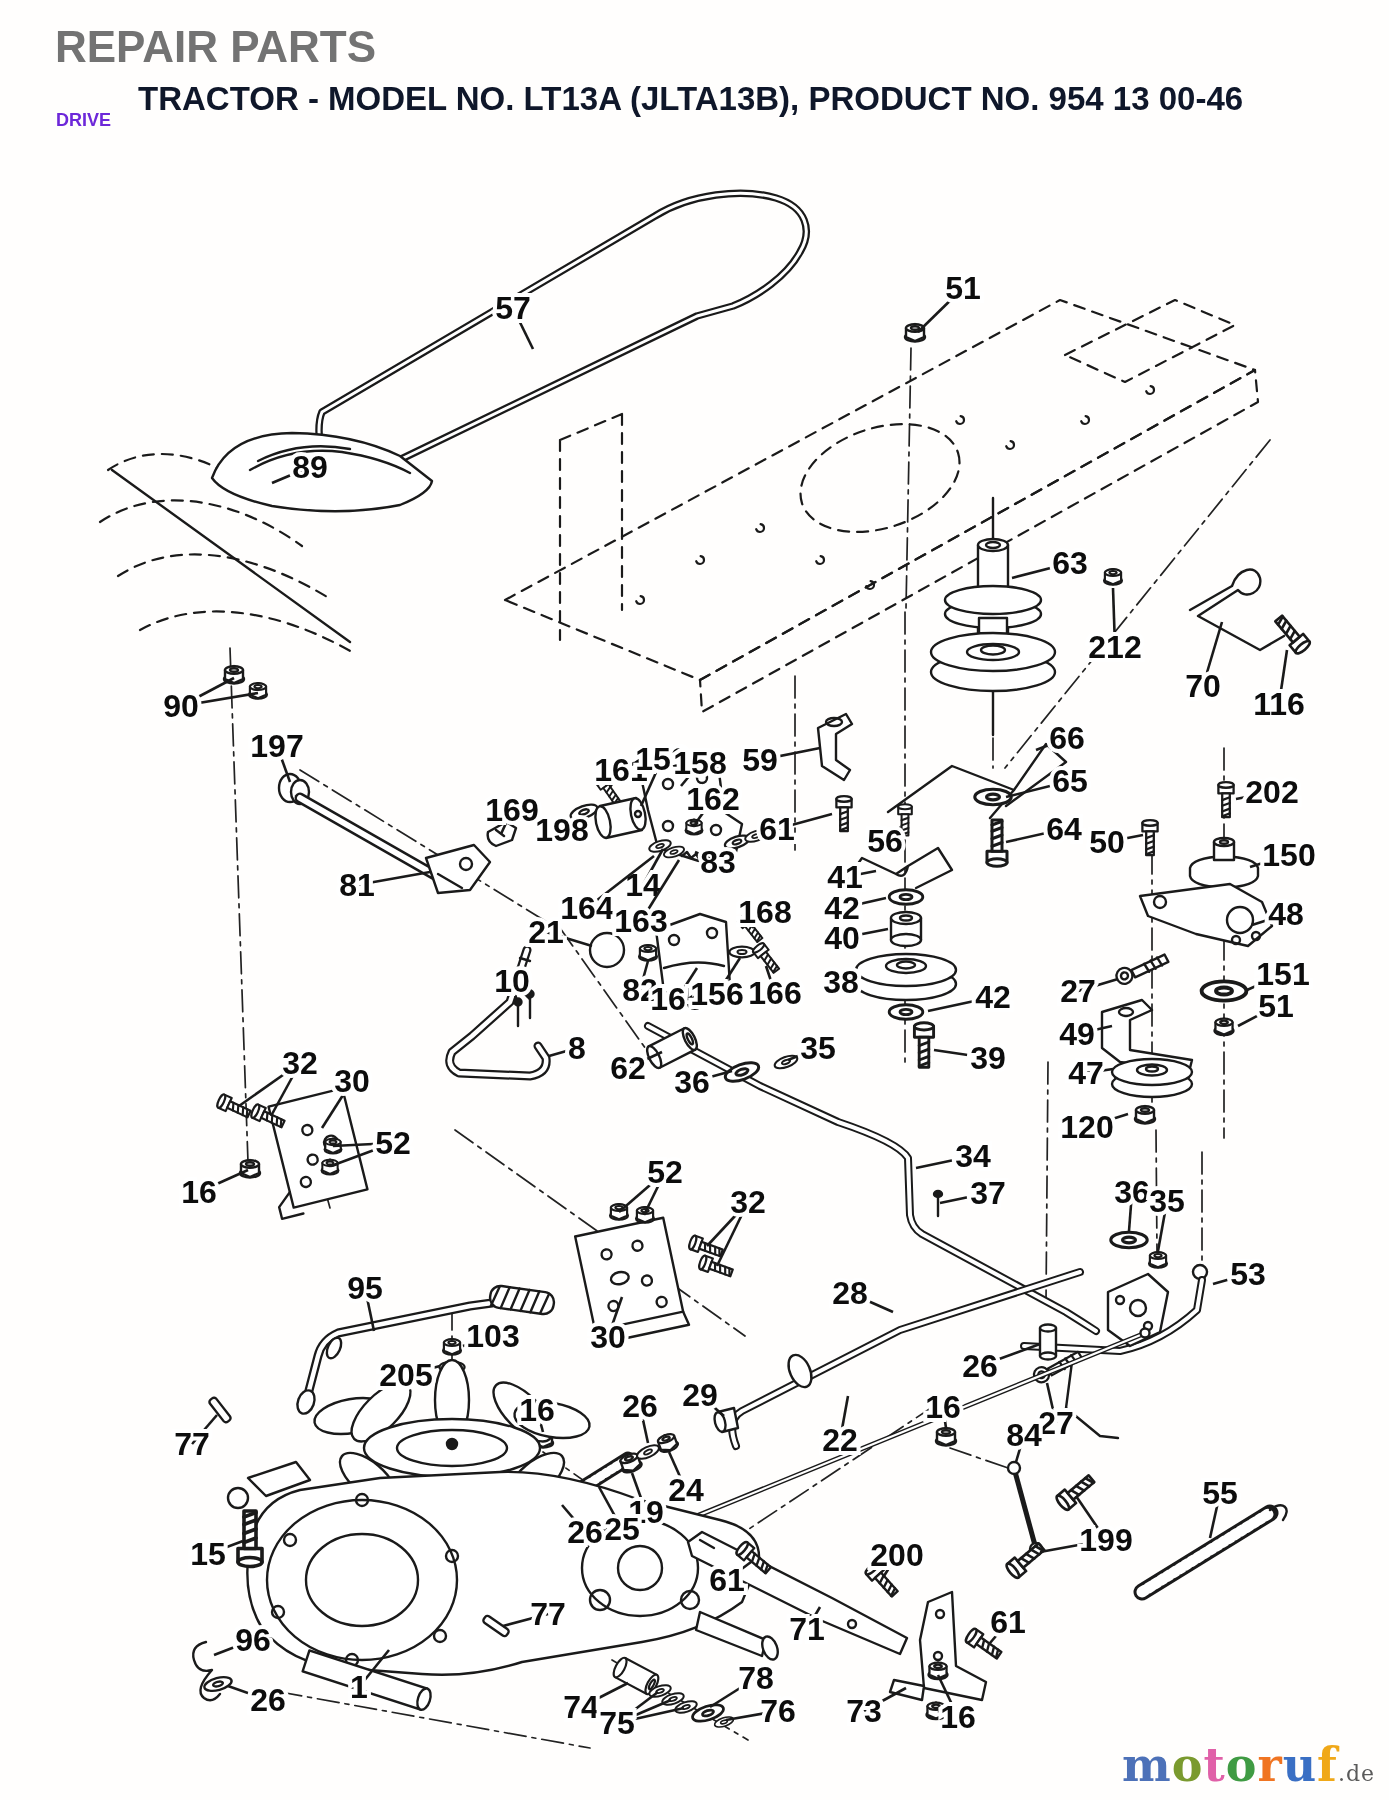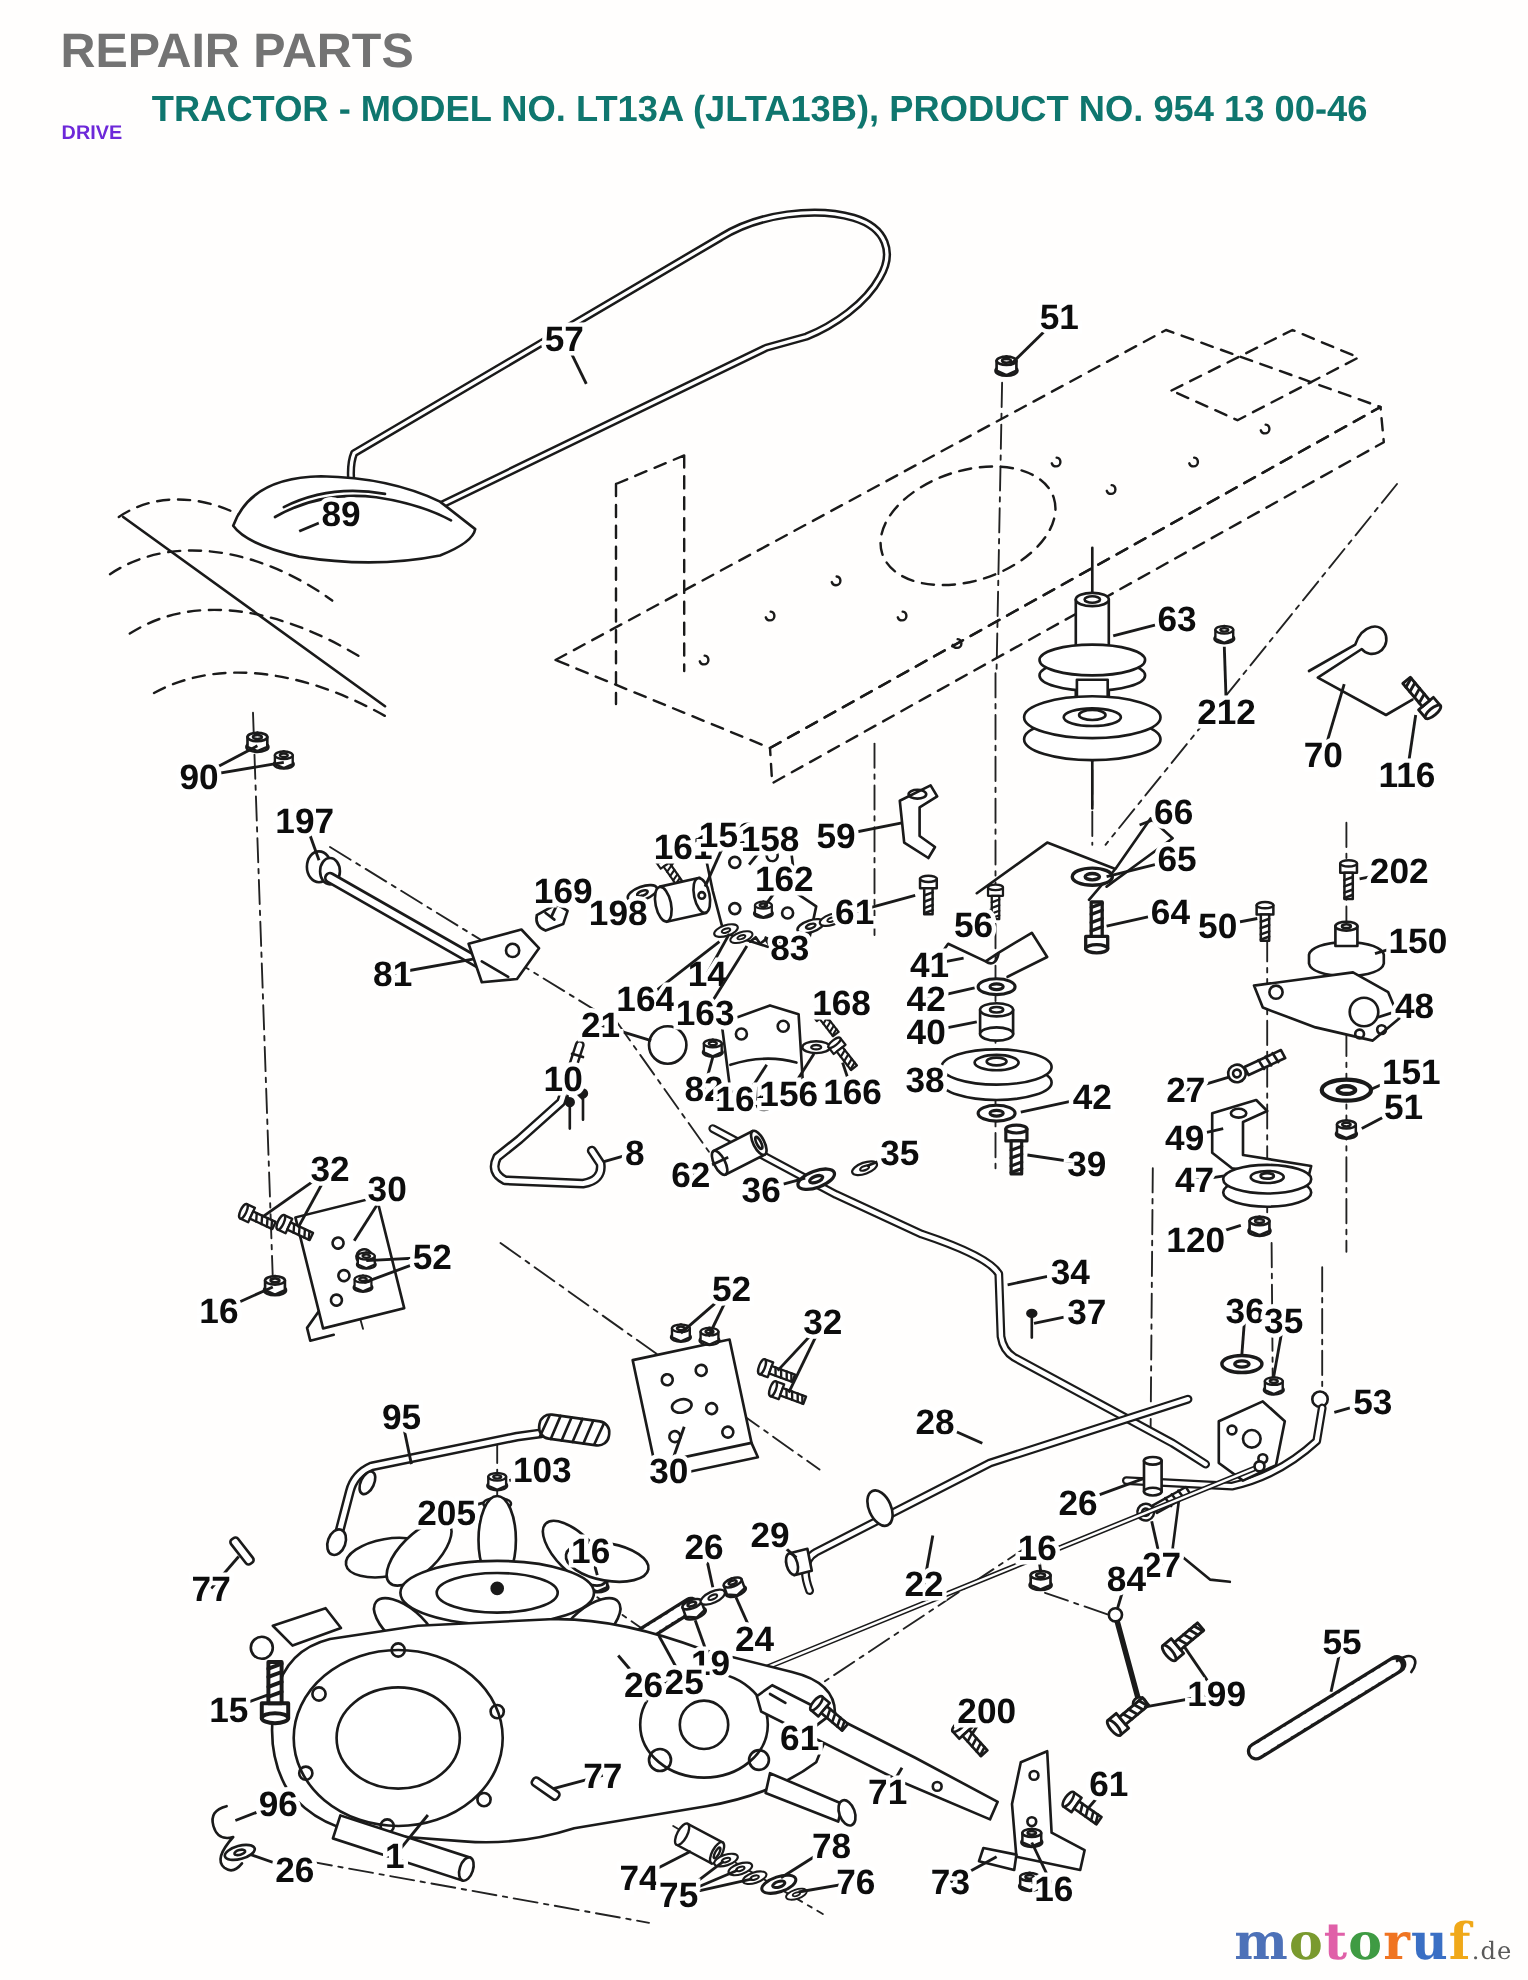--- a/index.html
+++ b/index.html
@@ -1,21 +1,21 @@
 <!DOCTYPE html>
 <html><head>
 <meta charset="utf-8">
 <style>
   html,body{margin:0;padding:0;background:#fff;}
   .page{position:relative;width:1389px;height:1800px;background:#fffefd;overflow:hidden;
         font-family:"Liberation Sans", sans-serif;color:#111;}
   .header{position:absolute;left:0;top:0;width:100%;z-index:5;}
   .header h1{margin:0;position:absolute;left:55px;top:22px;font-size:44px;letter-spacing:0;
              font-weight:bold;color:#737373;}
-  .subtitle{position:absolute;left:138px;top:80px;font-size:33px;font-weight:bold;color:#0f766e;white-space:nowrap;}
+  .subtitle{position:absolute;left:138px;top:80px;font-size:33px;font-weight:bold;color:#0f172a;white-space:nowrap;}
   .section{position:absolute;left:56px;top:110px;font-size:18px;font-weight:bold;color:#6d28d9;}
   svg#diagram{position:absolute;left:0;top:0;width:1389px;height:1800px;}
   .watermark{position:absolute;right:14px;bottom:8px;z-index:6;
              font-family:"DejaVu Serif", serif;font-weight:bold;font-size:46px;letter-spacing:1px;}
   .watermark .wm-suffix{font-size:22px;color:#5a5a5a;font-weight:normal;}
 </style>
 </head>
 <body>
 
 <div class="page">

